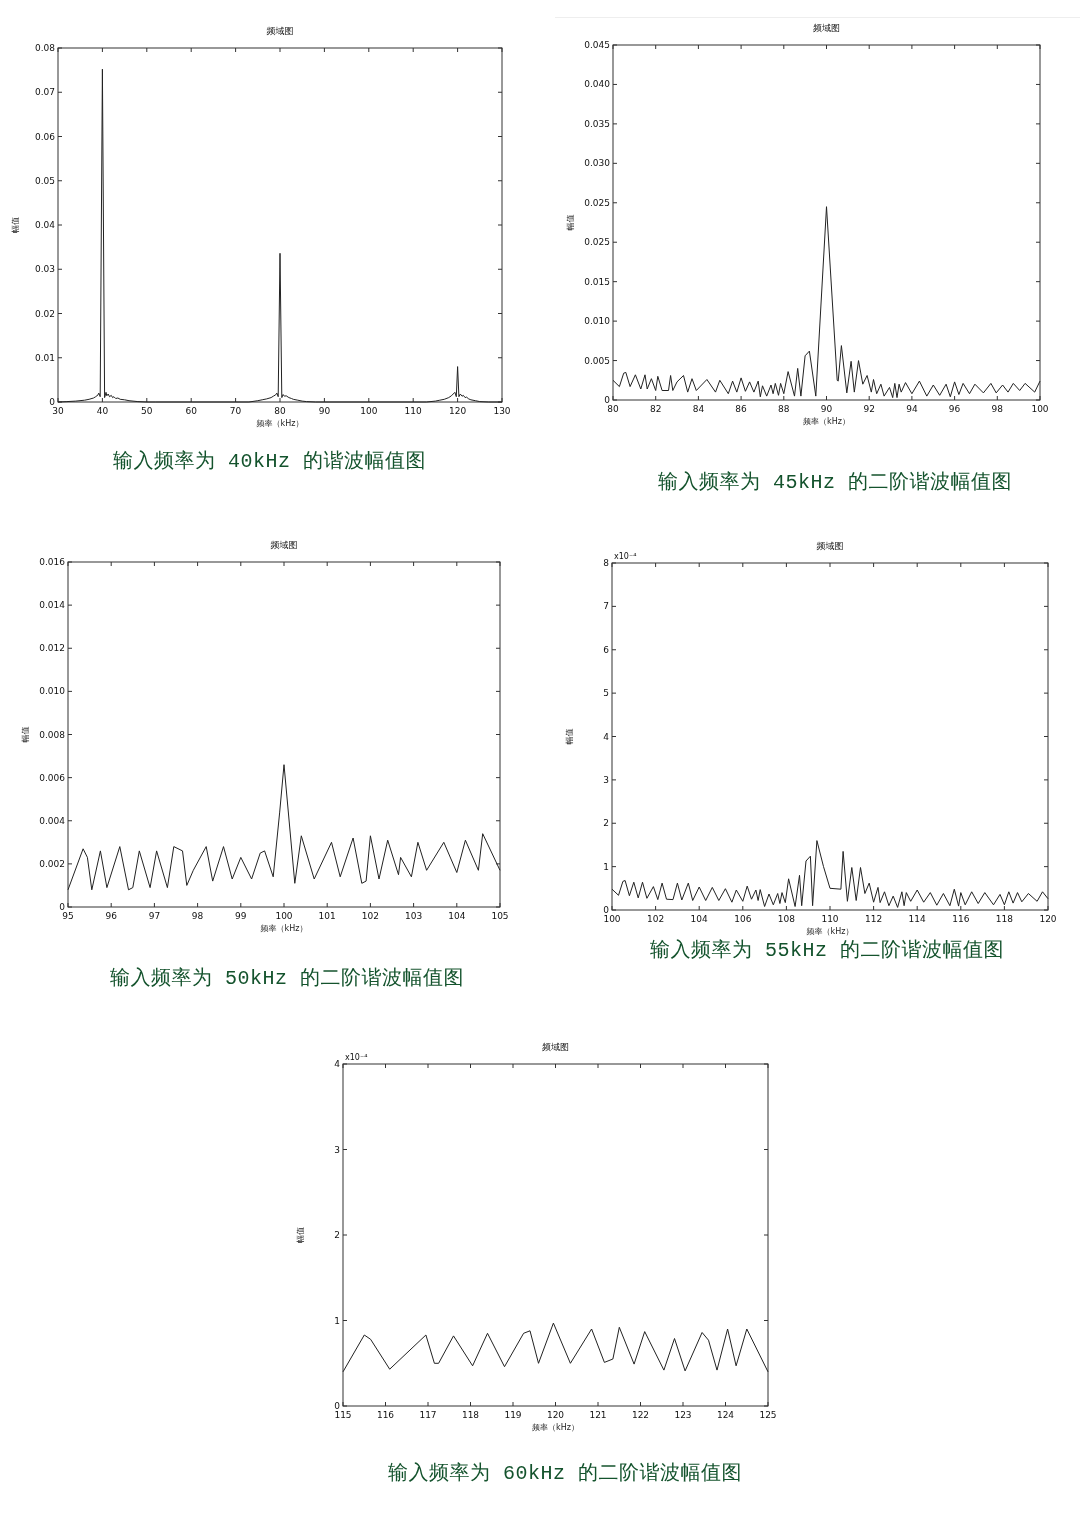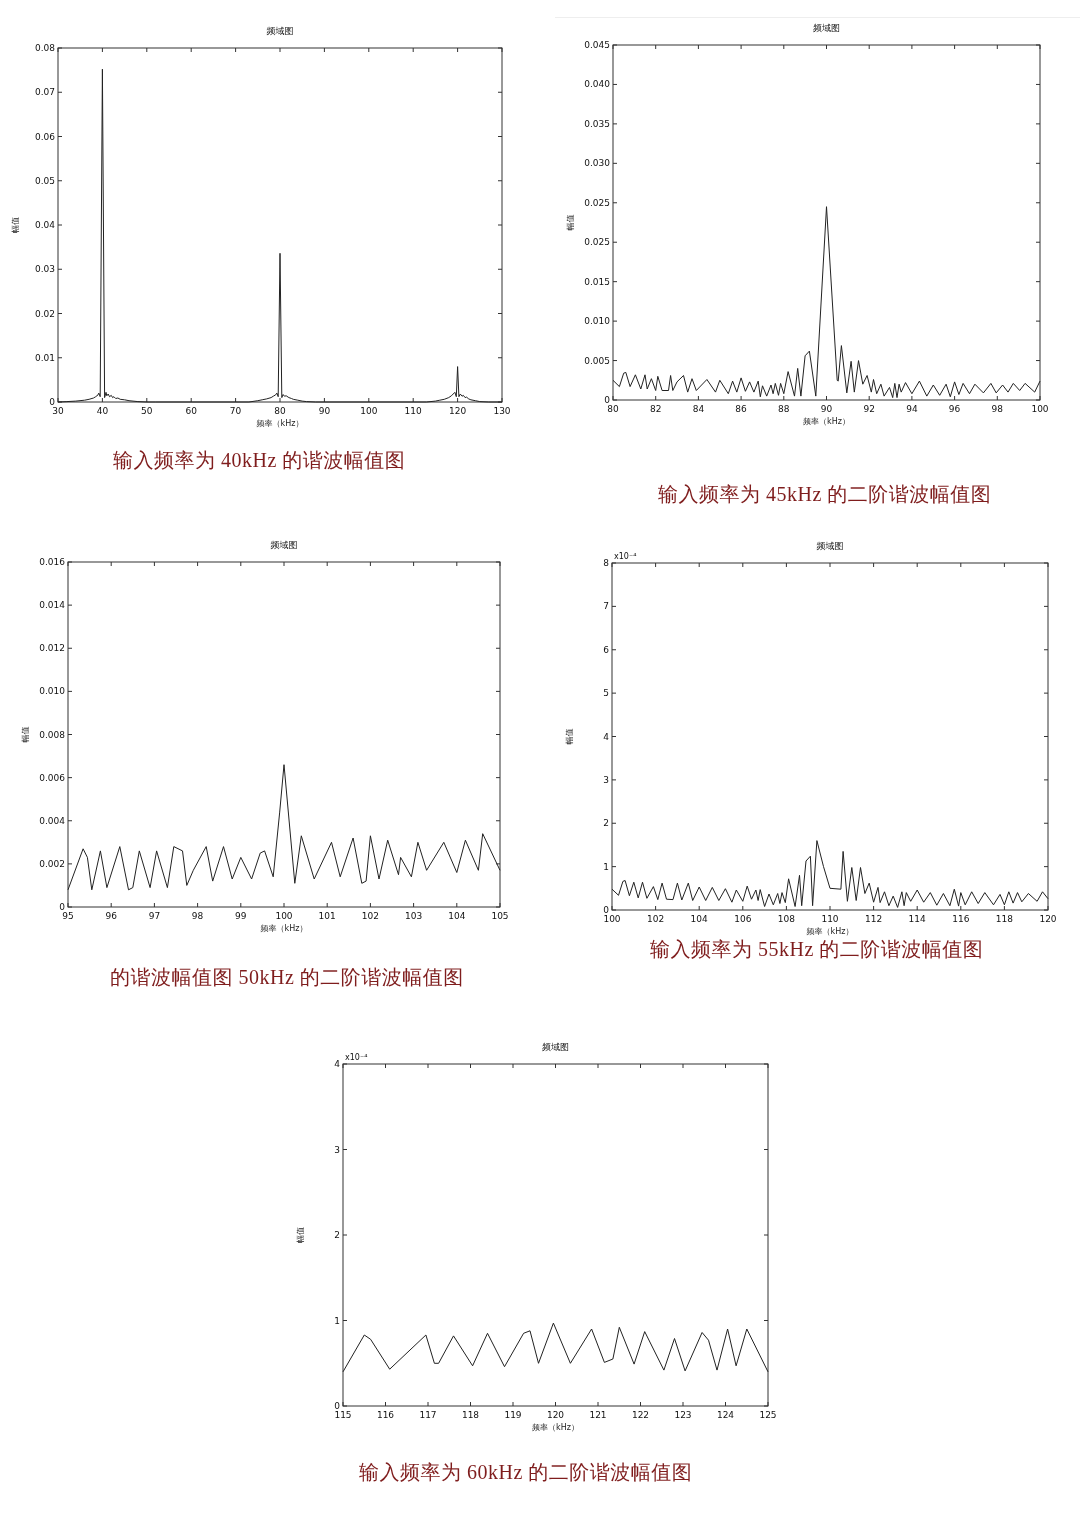--- a/index.html
+++ b/index.html
@@ -1,21 +1,21 @@
 <!DOCTYPE html>
 <html><head>
 <meta charset="utf-8">
 <style>
   html, body { margin: 0; padding: 0; background: #ffffff; }
   body { width: 1080px; height: 1518px; position: relative; overflow: hidden;
          font-family: "DejaVu Sans", sans-serif; color: #000; }
   .panel { position: absolute; }
   .panel svg { position: absolute; left: 0; top: 0; overflow: visible; }
-  .caption { position: absolute; font-family: Liberation Serif, serif; font-size: 20px;
-             color: #7f1d1d; white-space: nowrap; letter-spacing: 0.5px; }
+  .caption { position: absolute; font-family: Liberation Mono, monospace; font-size: 20px;
+             color: #14532d; white-space: nowrap; letter-spacing: 0.5px; }
   .topline { position: absolute; left: 555px; top: 17px; width: 525px; height: 1px; background: #eeeeee; }
 </style>
 </head>
 <body>
 
 <div class="topline"></div>
 
 <div class="panel" id="panel-0" style="left:0;top:0;width:540px;height:440px;">
   <svg width="540" height="440">
       <rect x="58" y="48" width="444" height="354" fill="#fff" stroke="#333" stroke-width="1"></rect>
@@ -152,21 +152,21 @@
       <text x="610" y="87.4444444444444" font-size="9" text-anchor="end" fill="#111" font-family="&quot;DejaVu Sans&quot;, sans-serif">0.040</text>
       <line x1="613" y1="45" x2="617" y2="45" stroke="#333" stroke-width="1"></line>
       <line x1="1040" y1="45" x2="1036" y2="45" stroke="#333" stroke-width="1"></line>
       <text x="610" y="48" font-size="9" text-anchor="end" fill="#111" font-family="&quot;DejaVu Sans&quot;, sans-serif">0.045</text>
       <text x="826.5" y="31" font-size="9" text-anchor="middle" fill="#111" font-family="&quot;DejaVu Sans&quot;, sans-serif">频域图</text>
       <text x="826.5" y="424" font-size="8" text-anchor="middle" fill="#222" font-family="&quot;DejaVu Sans&quot;, sans-serif">频率（kHz）</text>
       <text x="573" y="222.5" font-size="8" text-anchor="middle" fill="#222" font-family="&quot;DejaVu Sans&quot;, sans-serif" transform="rotate(-90 573 222.5)">幅值</text>
       <polyline points="613.0,380.3 619.4,386.6 623.7,373.2 625.8,372.4 630.1,386.6 635.4,374.8 640.8,389.0 645.0,374.8 647.2,389.0 651.4,378.7 655.7,390.5 657.8,376.3 662.1,390.5 668.5,390.5 670.6,375.5 672.8,390.5 677.0,381.9 683.5,375.5 687.7,392.1 692.0,378.7 696.3,390.5 706.9,379.5 715.5,392.1 719.8,380.3 728.3,393.7 732.6,381.1 736.8,392.1 741.1,377.9 745.4,391.3 749.6,381.9 753.9,392.1 758.2,381.1 760.3,396.8 762.5,385.8 766.7,396.1 771.0,385.0 773.1,393.7 775.3,383.4 778.5,395.3 780.6,383.4 783.8,393.7 788.1,371.6 794.5,396.1 797.7,368.4 800.9,396.1 805.1,355.8 809.4,351.1 815.8,396.1 826.5,206.7 837.2,380.3 838.2,381.1 841.4,345.6 846.8,392.9 851.1,361.3 854.3,392.1 858.5,360.6 862.8,384.2 867.1,375.5 871.3,392.1 873.5,379.5 876.7,393.7 880.9,384.2 884.1,396.1 889.5,387.4 892.7,397.6 894.8,383.4 897.0,397.6 899.1,384.2 901.2,392.1 905.5,382.6 911.9,393.7 919.4,381.1 926.8,396.1 933.3,385.0 939.7,395.3 946.1,384.2 950.3,396.8 954.6,381.9 958.9,394.5 963.1,383.4 969.5,393.7 974.9,384.2 983.4,392.9 990.9,383.4 996.2,392.9 1002.6,385.0 1008.0,392.1 1013.3,383.4 1019.7,390.5 1025.1,383.4 1034.7,392.1 1040.0,381.1" fill="none" stroke="#222" stroke-width="1" stroke-linejoin="miter"></polyline>
     </svg>
 </div>
-<div class="caption" style="left:658px;top:481px;text-align:right;">输入频率为 45kHz 的二阶谐波幅值图</div>
+<div class="caption" style="left:658px;top:468px;text-align:right;">输入频率为 45kHz 的二阶谐波幅值图</div>
 
 <div class="panel" id="panel-2" style="left:0;top:0;width:1080px;height:950px;">
   <svg width="1080" height="950">
       <rect x="68" y="562" width="432" height="345" fill="#fff" stroke="#333" stroke-width="1"></rect>
       <line x1="68" y1="907" x2="68" y2="903" stroke="#333" stroke-width="1"></line>
       <line x1="68" y1="562" x2="68" y2="566" stroke="#333" stroke-width="1"></line>
       <text x="68" y="919" font-size="9" text-anchor="middle" fill="#111" font-family="&quot;DejaVu Sans&quot;, sans-serif">95</text>
       <line x1="111.2" y1="907" x2="111.2" y2="903" stroke="#333" stroke-width="1"></line>
       <line x1="111.2" y1="562" x2="111.2" y2="566" stroke="#333" stroke-width="1"></line>
       <text x="111.2" y="919" font-size="9" text-anchor="middle" fill="#111" font-family="&quot;DejaVu Sans&quot;, sans-serif">96</text>
@@ -223,21 +223,21 @@
       <text x="65" y="608.125" font-size="9" text-anchor="end" fill="#111" font-family="&quot;DejaVu Sans&quot;, sans-serif">0.014</text>
       <line x1="68" y1="562" x2="72" y2="562" stroke="#333" stroke-width="1"></line>
       <line x1="500" y1="562" x2="496" y2="562" stroke="#333" stroke-width="1"></line>
       <text x="65" y="565" font-size="9" text-anchor="end" fill="#111" font-family="&quot;DejaVu Sans&quot;, sans-serif">0.016</text>
       <text x="284" y="548" font-size="9" text-anchor="middle" fill="#111" font-family="&quot;DejaVu Sans&quot;, sans-serif">频域图</text>
       <text x="284" y="931" font-size="8" text-anchor="middle" fill="#222" font-family="&quot;DejaVu Sans&quot;, sans-serif">频率（kHz）</text>
       <text x="28" y="734.5" font-size="8" text-anchor="middle" fill="#222" font-family="&quot;DejaVu Sans&quot;, sans-serif" transform="rotate(-90 28 734.5)">幅值</text>
       <polyline points="68.0,889.8 83.1,848.8 87.4,857.4 91.8,889.8 100.4,850.9 106.9,887.6 119.8,846.6 128.5,889.8 132.8,887.6 139.3,850.9 150.1,887.6 156.6,850.9 167.4,887.6 173.8,846.6 182.5,850.9 186.8,885.4 193.3,870.3 206.2,846.6 212.7,881.1 223.5,846.6 232.2,879.0 240.8,857.4 251.6,879.0 260.2,853.1 264.6,850.9 273.2,876.8 279.7,812.1 284.0,764.7 294.8,883.3 301.3,835.8 314.2,879.0 331.5,842.3 340.2,876.8 353.1,838.0 361.8,883.3 366.1,881.1 370.4,835.8 379.0,879.0 387.7,840.2 398.5,874.7 400.6,857.4 411.4,876.8 417.9,842.3 426.6,870.3 443.8,842.3 456.8,872.5 465.4,840.2 478.4,870.3 482.7,833.7 500.0,870.3" fill="none" stroke="#222" stroke-width="1" stroke-linejoin="miter"></polyline>
     </svg>
 </div>
-<div class="caption" style="left:110px;top:964px;">的谐波幅值图 50kHz 的二阶谐波幅值图</div>
+<div class="caption" style="left:110px;top:964px;">输入频率为 50kHz 的二阶谐波幅值图</div>
 
 <div class="panel" id="panel-3" style="left:0;top:0;width:1080px;height:950px;">
   <svg width="1080" height="950">
       <rect x="612" y="563" width="436" height="347" fill="#fff" stroke="#333" stroke-width="1"></rect>
       <line x1="612" y1="910" x2="612" y2="906" stroke="#333" stroke-width="1"></line>
       <line x1="612" y1="563" x2="612" y2="567" stroke="#333" stroke-width="1"></line>
       <text x="612" y="922" font-size="9" text-anchor="middle" fill="#111" font-family="&quot;DejaVu Sans&quot;, sans-serif">100</text>
       <line x1="655.6" y1="910" x2="655.6" y2="906" stroke="#333" stroke-width="1"></line>
       <line x1="655.6" y1="563" x2="655.6" y2="567" stroke="#333" stroke-width="1"></line>
       <text x="655.6" y="922" font-size="9" text-anchor="middle" fill="#111" font-family="&quot;DejaVu Sans&quot;, sans-serif">102</text>
@@ -355,13 +355,13 @@
       <line x1="343" y1="1064" x2="347" y2="1064" stroke="#333" stroke-width="1"></line>
       <line x1="768" y1="1064" x2="764" y2="1064" stroke="#333" stroke-width="1"></line>
       <text x="340" y="1067" font-size="9" text-anchor="end" fill="#111" font-family="&quot;DejaVu Sans&quot;, sans-serif">4</text>
       <text x="345" y="1060" font-size="8" fill="#111" font-family="&quot;DejaVu Sans&quot;, sans-serif">x10⁻⁴</text>
       <text x="555.5" y="1050" font-size="9" text-anchor="middle" fill="#111" font-family="&quot;DejaVu Sans&quot;, sans-serif">频域图</text>
       <text x="555.5" y="1430" font-size="8" text-anchor="middle" fill="#222" font-family="&quot;DejaVu Sans&quot;, sans-serif">频率（kHz）</text>
       <text x="303" y="1235" font-size="8" text-anchor="middle" fill="#222" font-family="&quot;DejaVu Sans&quot;, sans-serif" transform="rotate(-90 303 1235)">幅值</text>
       <polyline points="343.0,1371.8 364.3,1335.0 370.6,1339.3 389.7,1369.2 425.9,1335.0 434.4,1363.3 438.6,1363.3 453.5,1335.9 472.6,1365.8 487.5,1333.3 504.5,1366.7 523.6,1333.3 530.0,1330.8 538.5,1363.3 553.4,1323.1 570.4,1363.3 591.6,1329.0 604.4,1362.4 612.9,1359.0 619.3,1327.3 634.1,1364.1 644.7,1331.6 663.9,1370.1 674.5,1338.5 685.1,1370.9 702.1,1332.5 708.5,1340.2 717.0,1370.1 727.6,1329.0 736.1,1365.8 746.8,1329.0 768.0,1371.8" fill="none" stroke="#222" stroke-width="1" stroke-linejoin="miter"></polyline>
     </svg>
 </div>
-<div class="caption" style="left:359px;top:1459px;text-align:right;">输入频率为 60kHz 的二阶谐波幅值图</div>
+<div class="caption" style="left:388px;top:1459px;text-align:right;">输入频率为 60kHz 的二阶谐波幅值图</div>
 
 </body></html>

